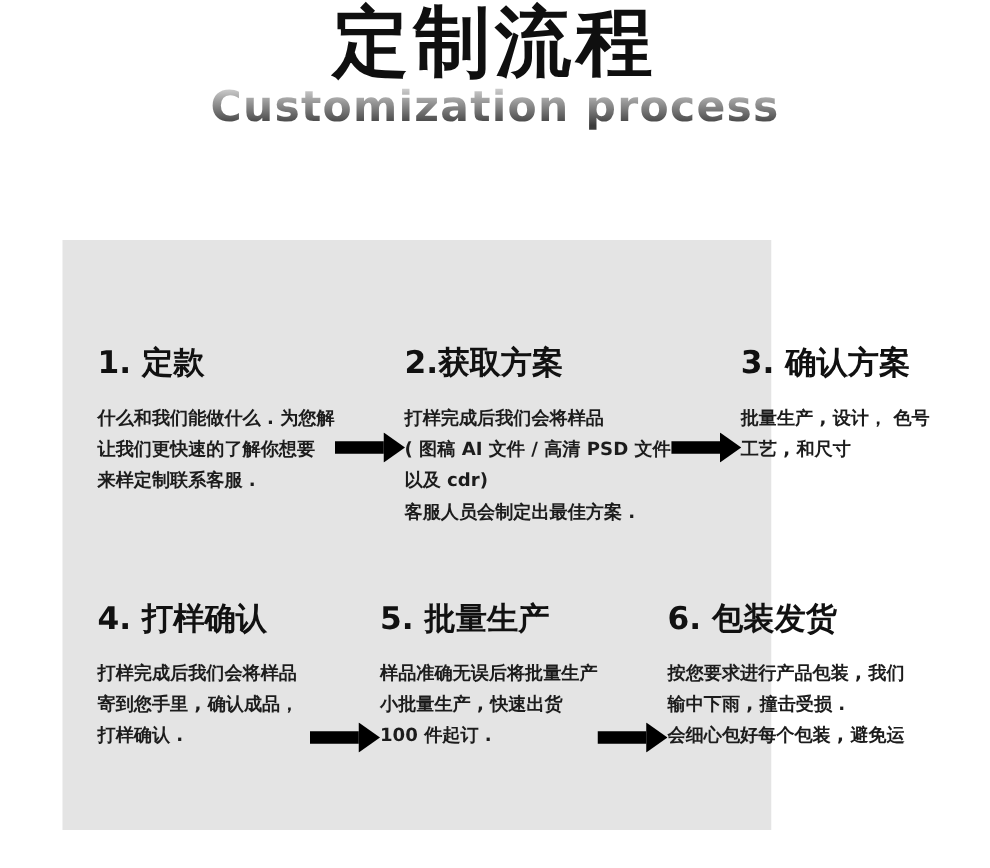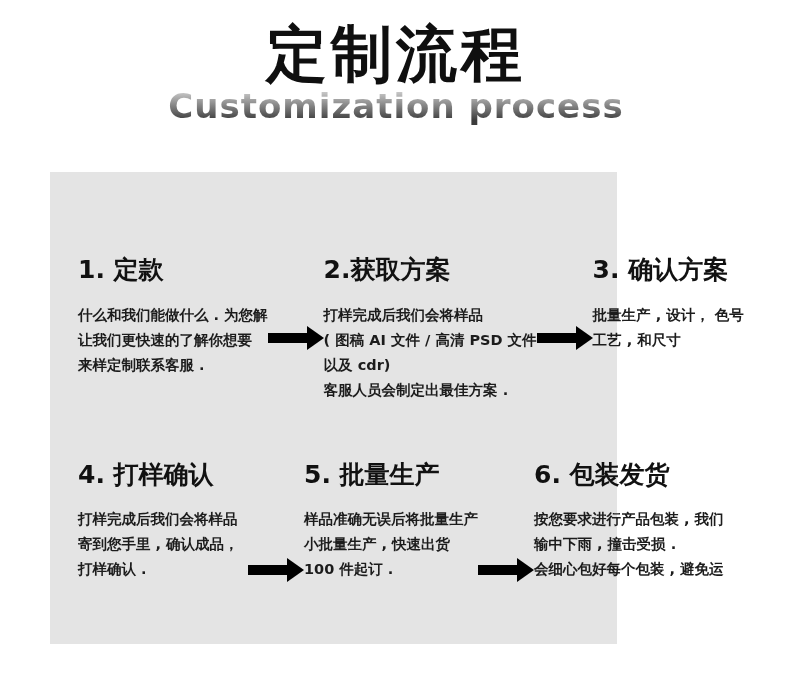--- a/index.html
+++ b/index.html
@@ -15,21 +15,20 @@
   *{margin:0;padding:0;box-sizing:border-box;}
   html,body{width:792px;height:694px;}
   body{
     background:var(--page-bg);
     font-family:"DejaVu Sans","Liberation Sans",sans-serif;
     overflow:hidden;
     position:relative;
   }
   .header{
     text-align:center;
-    padding-top:20px;
   }
   .title{
     font-size:61px;
     font-weight:900;
     letter-spacing:4px;
     line-height:1.12;
     color:var(--title-color);
   }
   .subtitle{
     font-size:34px;
@@ -38,21 +37,21 @@
     line-height:1.1;
     margin-top:0px;
     background:linear-gradient(to bottom,var(--subtitle-top) 8%,var(--subtitle-bottom) 85%);
     -webkit-background-clip:text;
     background-clip:text;
     color:transparent;
   }
   .panel{
     position:absolute;
     left:50px;
-    top:172px;
+    top:192px;
     width:567px;
     height:472px;
     background:var(--panel-bg);
     padding:82px 28px 0 28px;
   }
   .row{
     display:flex;
     align-items:flex-start;
   }
   .row.second{

